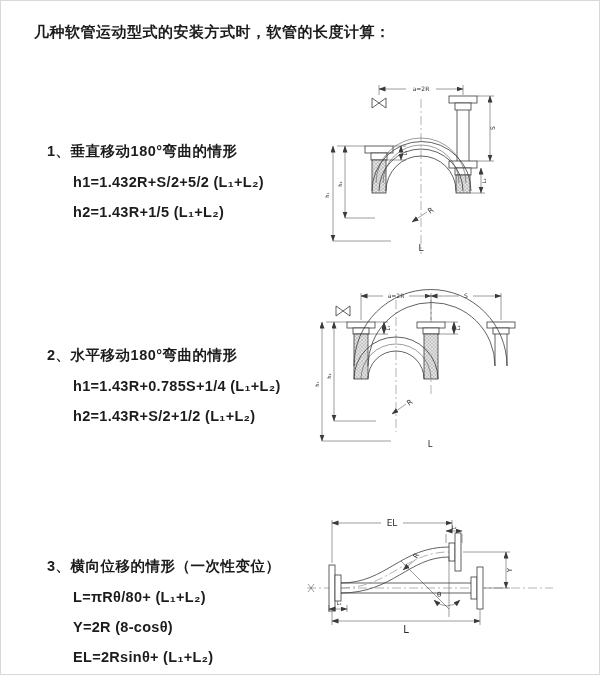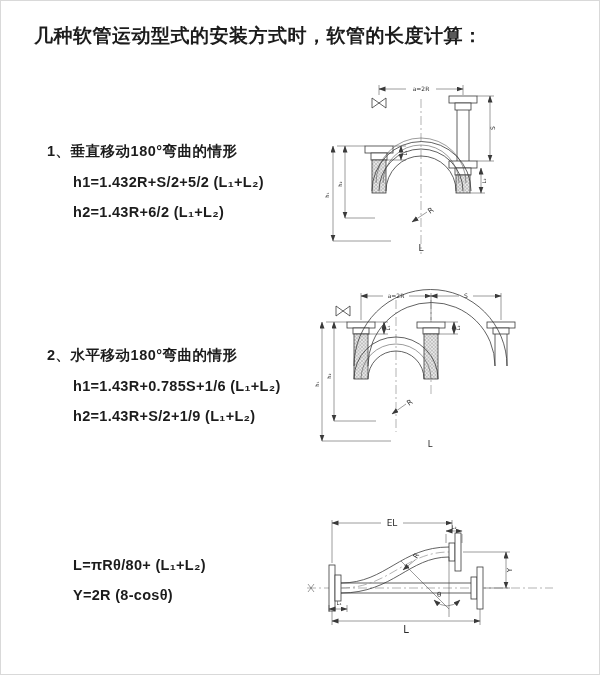--- a/index.html
+++ b/index.html
@@ -3,21 +3,21 @@
 <meta charset="utf-8">
 <style>
   html,body{margin:0;padding:0;background:#f4f4f4;}
   .page{
     position:relative;width:600px;height:675px;margin:0 auto;
     background:#ffffff;border:1px solid #d9d9d9;box-sizing:border-box;
     font-family:"Liberation Sans","DejaVu Sans",sans-serif;color:#1c1c1c;
     overflow:hidden;
   }
   .doc-title{
-    position:absolute;left:33px;top:22px;font-size:19px;font-weight:bold;
+    position:absolute;left:33px;top:22px;font-size:15px;font-weight:bold;
     letter-spacing:.5px;
   }
   .section{position:absolute;left:46px;margin-top:40px;}
   .sec1{top:101px;}
   .sec2{top:305px;}
   .sec3{top:516px;}
   .sec-heading{font-size:14.5px;font-weight:bold;letter-spacing:.5px;margin:0 0 13px 0;}
   .formula{font-size:14.5px;font-weight:600;letter-spacing:.3px;margin:0 0 14px 26px;}
   .diagram{position:absolute;}
   .d1{left:312px;top:72px;}
@@ -36,32 +36,34 @@
 </head>
 <body>
 
 <div class="page">
 
   <div class="doc-title">几种软管运动型式的安装方式时，软管的长度计算：</div>
 
   <div class="section sec1">
     <p class="sec-heading">1、垂直移动180°弯曲的情形</p>
     <p class="formula">h1=1.432R+S/2+5/2 (L₁+L₂)</p>
-    <p class="formula">h2=1.43R+6/2 (L₁+L₂)</p>
+    <p class="formula">h2=1.43R+1/5 (L₁+L₂)</p>
   </div>
 
   <div class="section sec2">
     <p class="sec-heading">2、水平移动180°弯曲的情形</p>
-    <p class="formula">h1=1.43R+0.785S+1/6 (L₁+L₂)</p>
-    <p class="formula">h2=1.43R+S/2+1/9 (L₁+L₂)</p>
+    <p class="formula">h1=1.43R+0.785S+1/4 (L₁+L₂)</p>
+    <p class="formula">h2=1.43R+S/2+1/2 (L₁+L₂)</p>
   </div>
 
   <div class="section sec3">
+    <p class="sec-heading">3、横向位移的情形（一次性变位）</p>
     <p class="formula">L=πRθ/80+ (L₁+L₂)</p>
     <p class="formula">Y=2R (8-cosθ)</p>
+    <p class="formula">EL=2Rsinθ+ (L₁+L₂)</p>
   </div>
 
   <svg class="diagram d1" width="220" height="185" viewBox="0 0 220 185">
     <defs>
       <marker id="ah1" markerWidth="7" markerHeight="6" refX="6.5" refY="2.5" orient="auto-start-reverse" markerUnits="userSpaceOnUse">
         <path d="M0,0 L7,2.5 L0,5 Z" fill="#3a3a3a"></path>
       </marker>
       <pattern id="braid1" width="3.5" height="3.5" patternUnits="userSpaceOnUse">
         <rect width="3.5" height="3.5" fill="#e9e9e9"></rect>
         <path d="M0,3.5 L3.5,0 M0,0 L3.5,3.5" stroke="#9a9a9a" stroke-width="0.5"></path>

